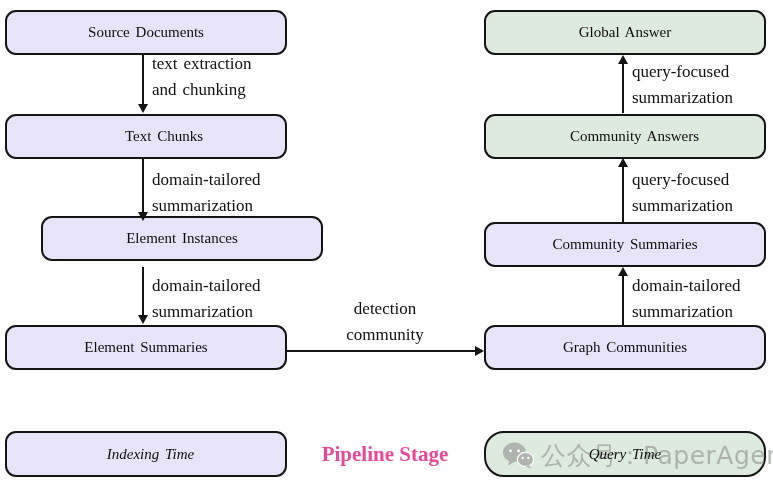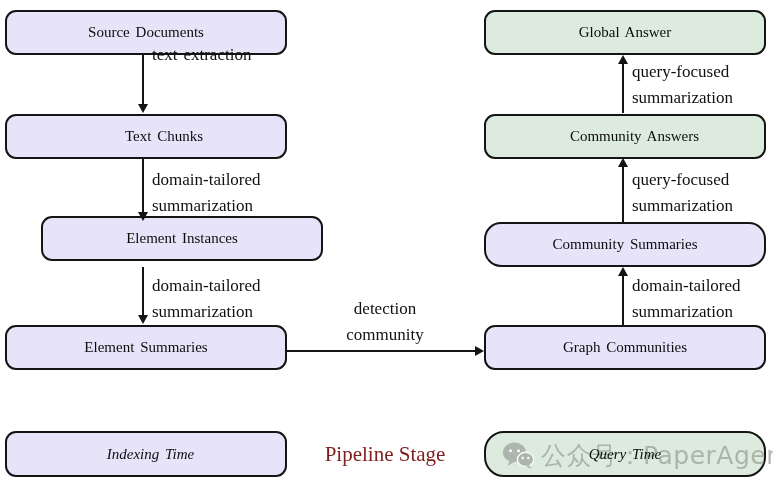--- a/index.html
+++ b/index.html
@@ -49,21 +49,21 @@
   .hline { height: 1.5px; }
   .ah { position: absolute; width: 0; height: 0; }
   .ah-down  { border-left: 5px solid transparent; border-right: 5px solid transparent; border-top: 9px solid var(--line, #141414); }
   .ah-up    { border-left: 5px solid transparent; border-right: 5px solid transparent; border-bottom: 9px solid var(--line, #141414); }
   .ah-right { border-top: 5px solid transparent; border-bottom: 5px solid transparent; border-left: 9px solid var(--line, #141414); }
 
   .pstage {
     position: absolute;
     left: 295px; top: 431px; width: 180px; height: 46px;
     display: flex; align-items: center; justify-content: center;
-    font-weight: normal; font-size: 21px; color: #7f1d1d;
+    font-weight: bold; font-size: 21px; color: #ec4899;
     white-space: nowrap;
     text-align: center;
   }
 
   .wm {
     position: absolute;
     left: 502px; top: 440px; height: 30px;
     display: flex; align-items: center; gap: 7px;
     z-index: 2; pointer-events: none;
   }
@@ -94,21 +94,21 @@
   <div class="box query" style="left:484px; top:10px;">
     <span class="lbl">Global Answer</span>
   </div>
 
   <div class="box indexing" style="left:5px; top:325px;">
     <span class="lbl">Element Summaries</span>
   </div>
   <div class="box query" style="left:484px; top:114px;padding-left:19px;">
     <span class="lbl">Community Answers</span>
   </div>
-  <div class="box indexing" style="left:484px; top:222px;border-radius:17px;">
+  <div class="box indexing" style="left:484px; top:222px;">
     <span class="lbl">Community Summaries</span>
   </div>
   <div class="box indexing" style="left:484px; top:325px;">
     <span class="lbl">Graph Communities</span>
   </div>
 
   <div class="vline" style="left:142px; top:55px; height:50px;"></div>
   <div class="ah ah-down" style="left:138px; top:104px;"></div>
 
   <div class="vline" style="left:142px; top:159px; height:54px;"></div>
@@ -122,22 +122,23 @@
 
   <div class="ah ah-up" style="left:618px; top:267px;"></div>
   <div class="vline" style="left:622px; top:275px; height:50px;"></div>
 
   <div class="ah ah-up" style="left:618px; top:158px;"></div>
   <div class="vline" style="left:622px; top:166px; height:56px;"></div>
 
   <div class="ah ah-up" style="left:618px; top:55px;"></div>
   <div class="vline" style="left:622px; top:63px; height:50px;"></div>
 
-  <div class="elabel" style="left:152px; top:42px;">
+  <div class="elabel" style="left:152px; top:51px;">
     <div>text extraction</div>
+    <div>and chunking</div>
   </div>
   <div class="elabel" style="left:152px; top:167px;">
     <div>domain-tailored</div>
     <div>summarization</div>
   </div>
   <div class="elabel" style="left:152px; top:273px;">
     <div>domain-tailored</div>
     <div>summarization</div>
   </div>
 

